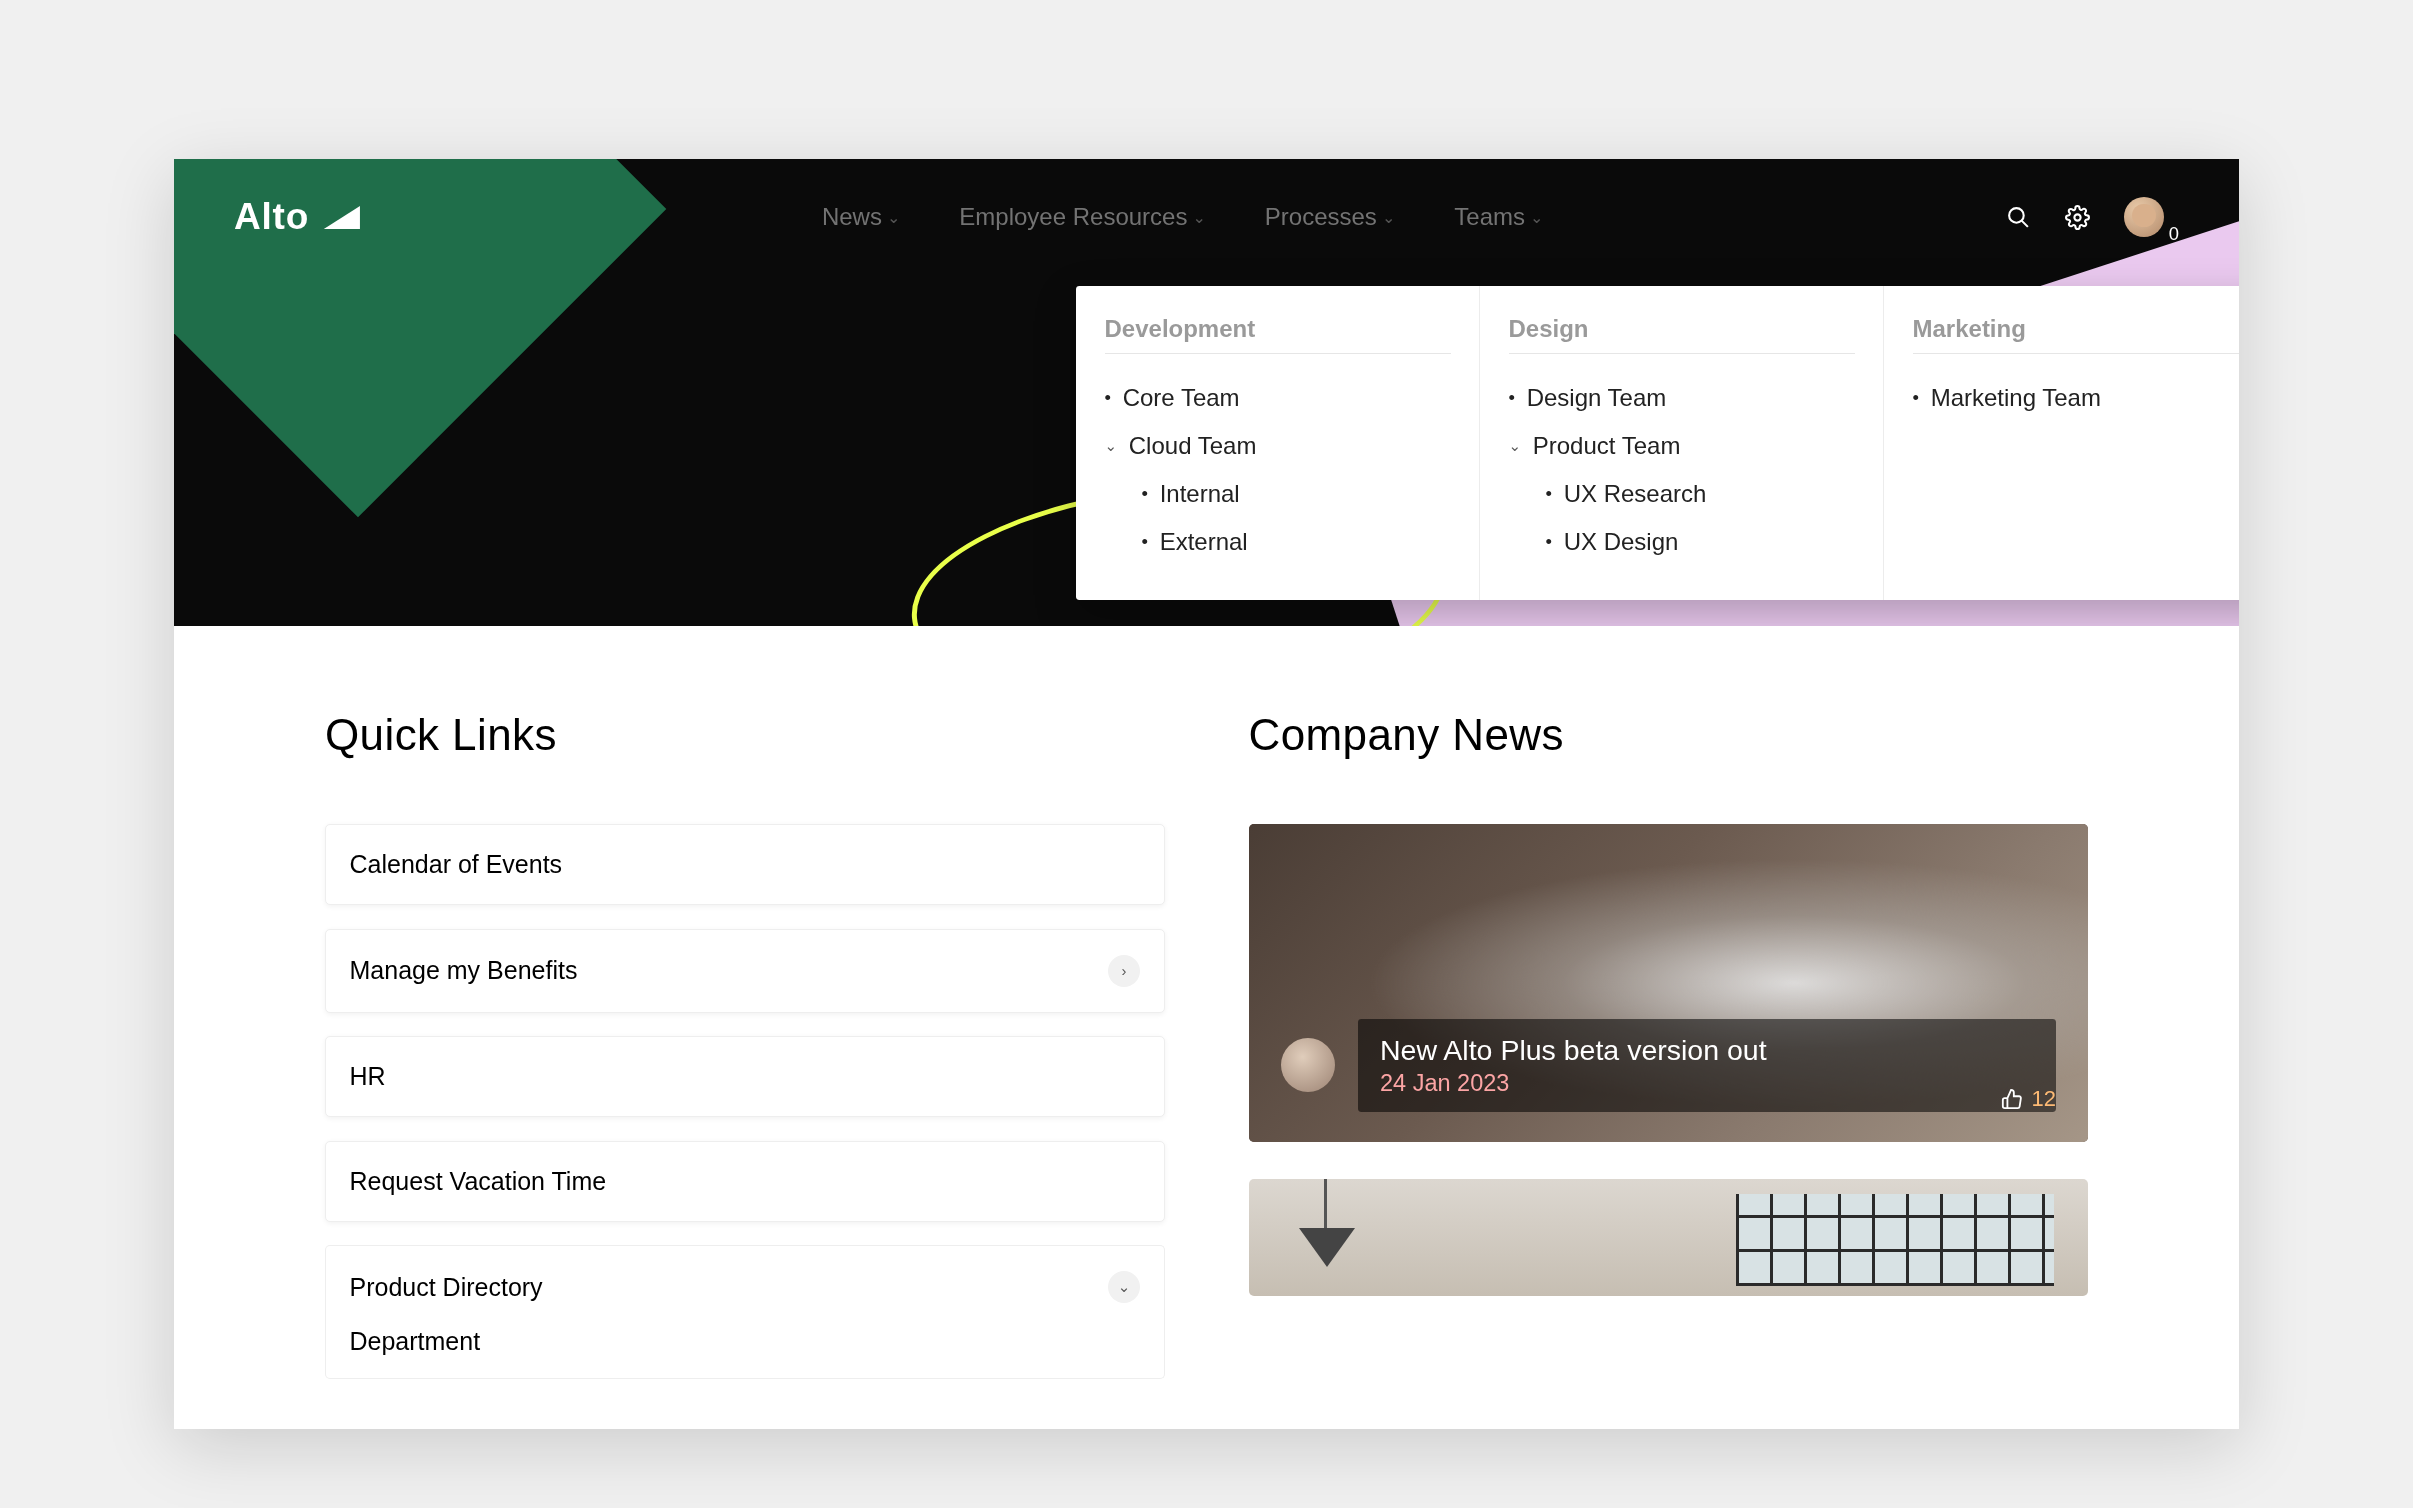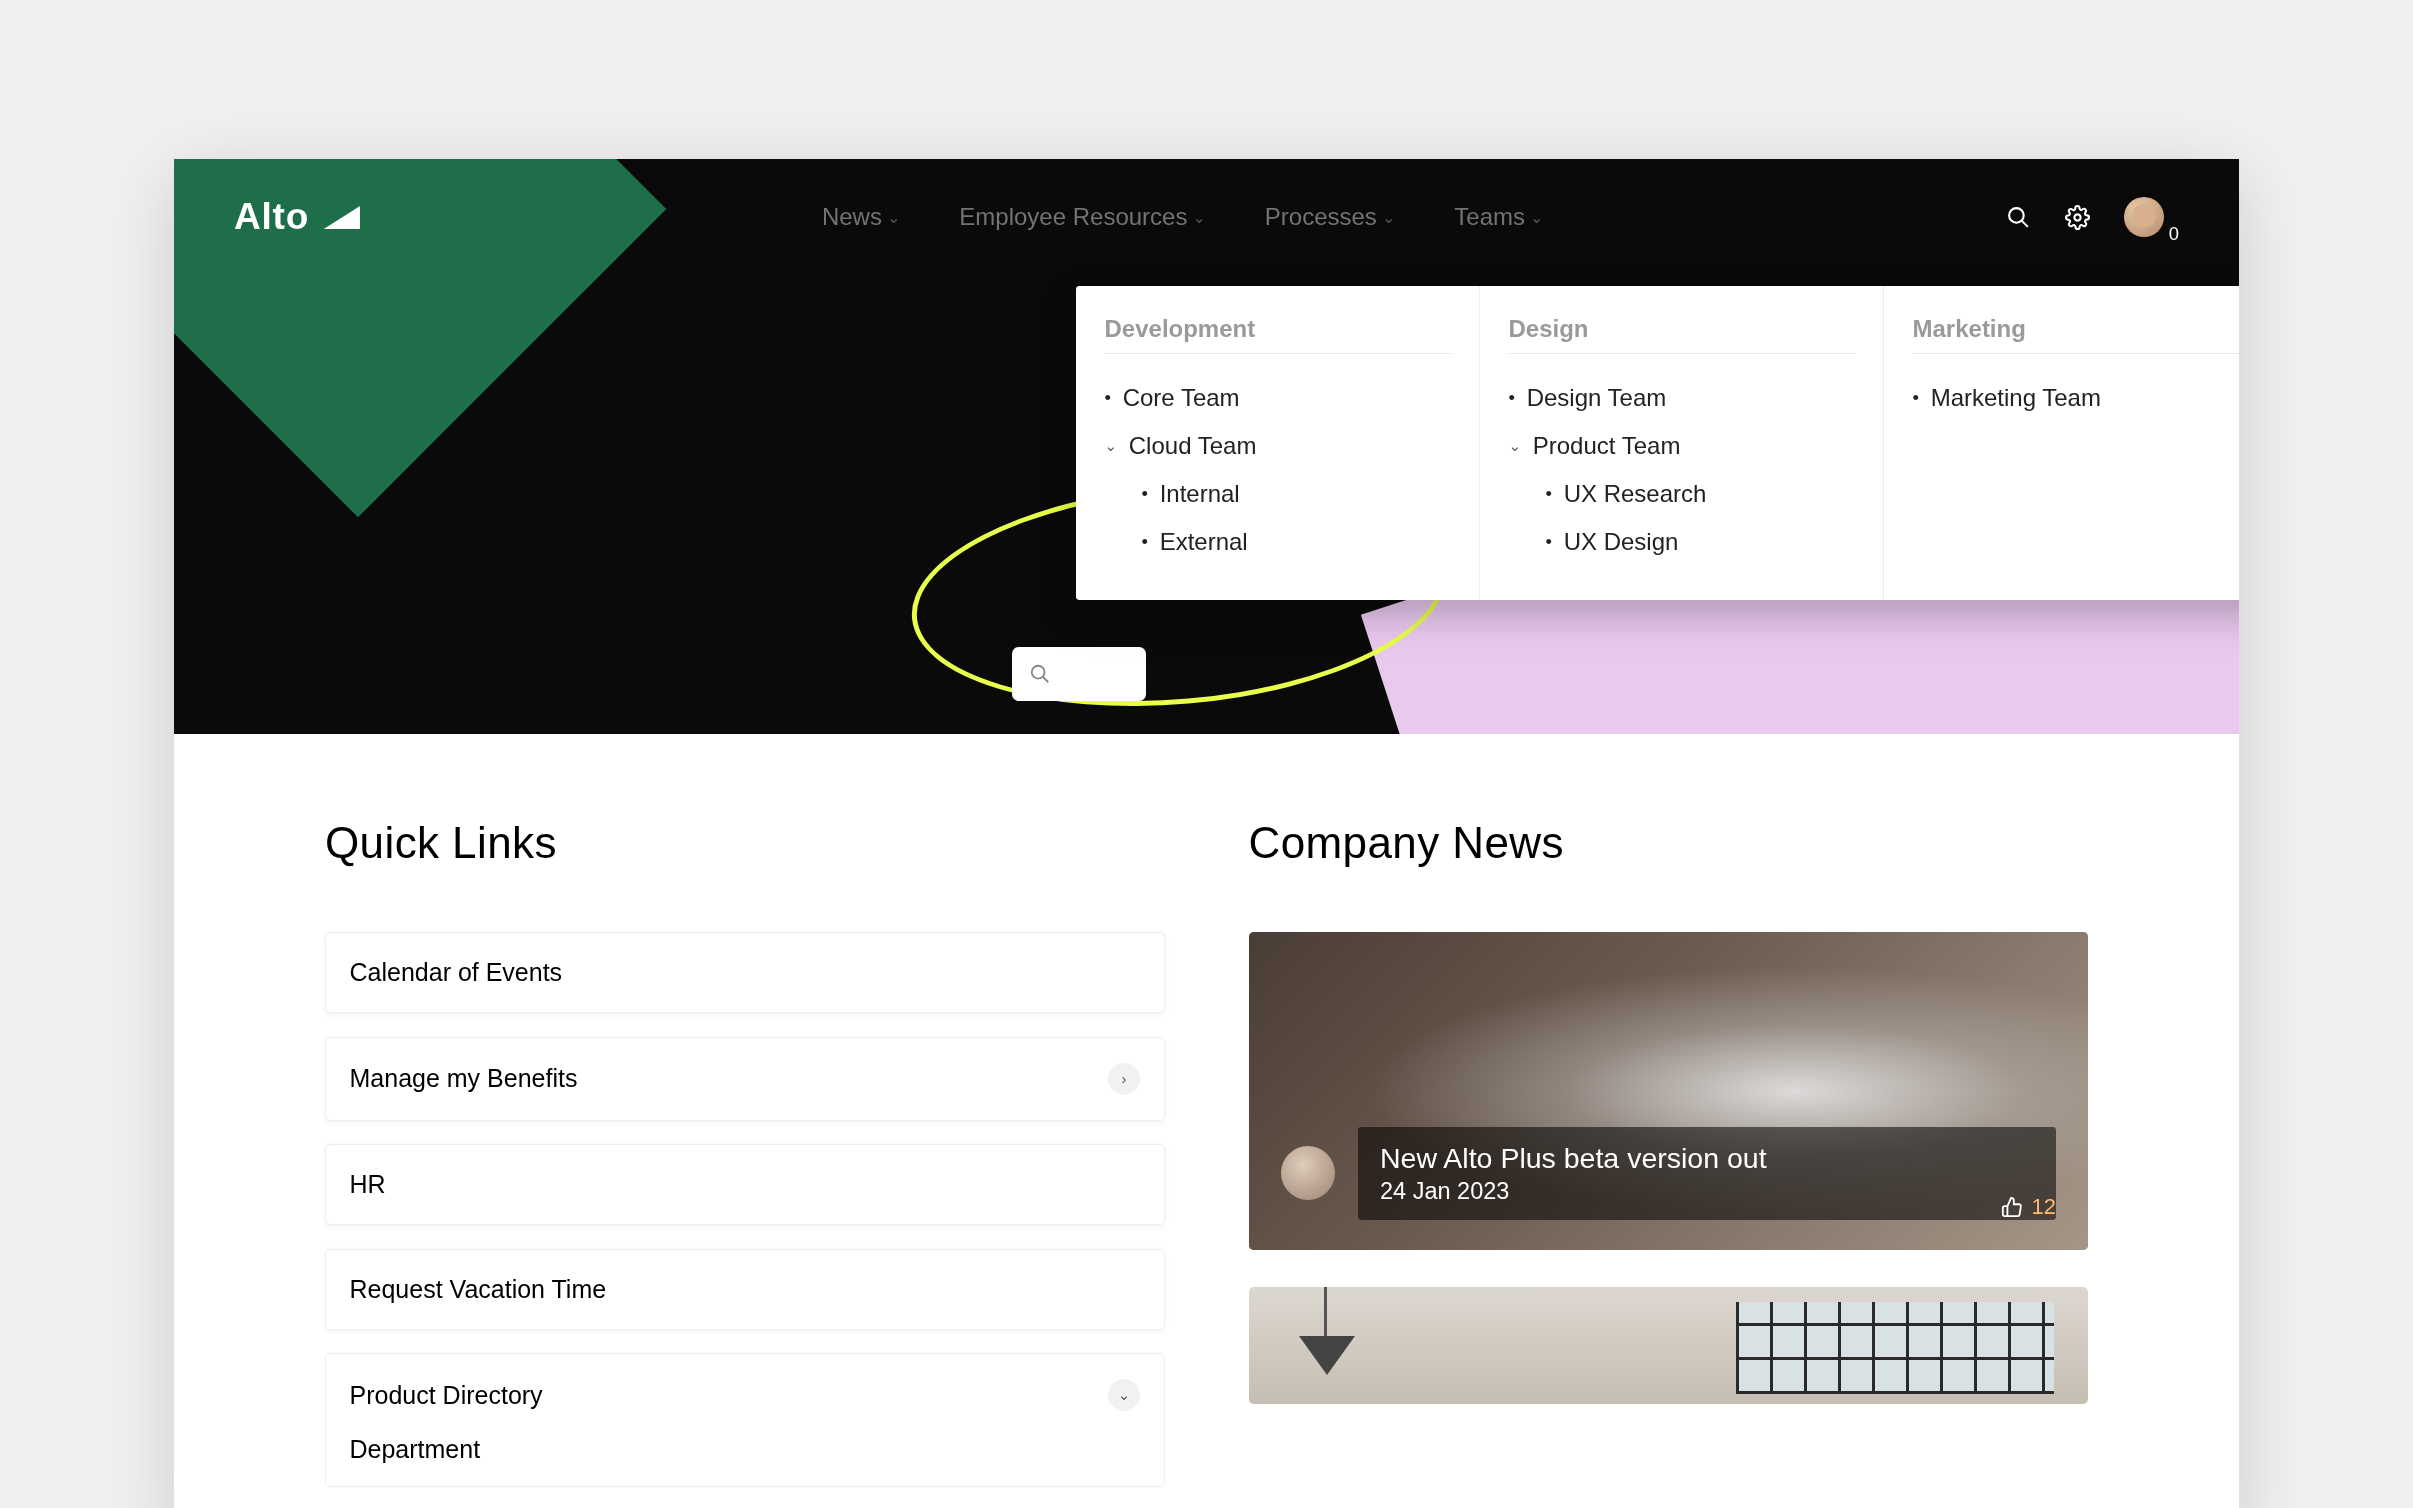--- a/index.html
+++ b/index.html
@@ -14,21 +14,21 @@
       padding-top: 159px;
     }
     .canvas {
       width: 2065px;
       background: #fff;
       box-shadow: 0 17px 67px rgba(0,0,0,0.15);
       position: relative;
     }
     .hero {
       position: relative;
-      height: 575px;
+      height: 467px;
       background: #0a0a0a;
       overflow: hidden;
     }
     .deco-green {
       position: absolute;
       width: 436px;
       height: 436px;
       background: #1f6e4a;
       transform: rotate(45deg);
       left: -34px;
@@ -230,21 +230,21 @@
       background: radial-gradient(circle at 40% 35%, #e0cdbb, #9c8373);
       flex-shrink: 0;
     }
     .news-text-box {
       background: rgba(0,0,0,0.55);
       padding: 15px 22px;
       border-radius: 3.4px;
       flex-grow: 1;
     }
     .news-title { color: #fff; font-size: 28.5px; }
-    .news-date { color: #ffffff; font-size: 23.5px; margin-top: 3.4px; }
+    .news-date { color: #fca5a5; font-size: 23.5px; margin-top: 3.4px; }
     .likes {
       position: absolute;
       right: 32px; bottom: 30px;
       display: flex; align-items: center; gap: 8.4px;
       color: #fdba74; font-size: 22px;
     }
     .lamp {
       position:absolute;
       left:75px; top:0;
       width:3.4px; height:50px;

